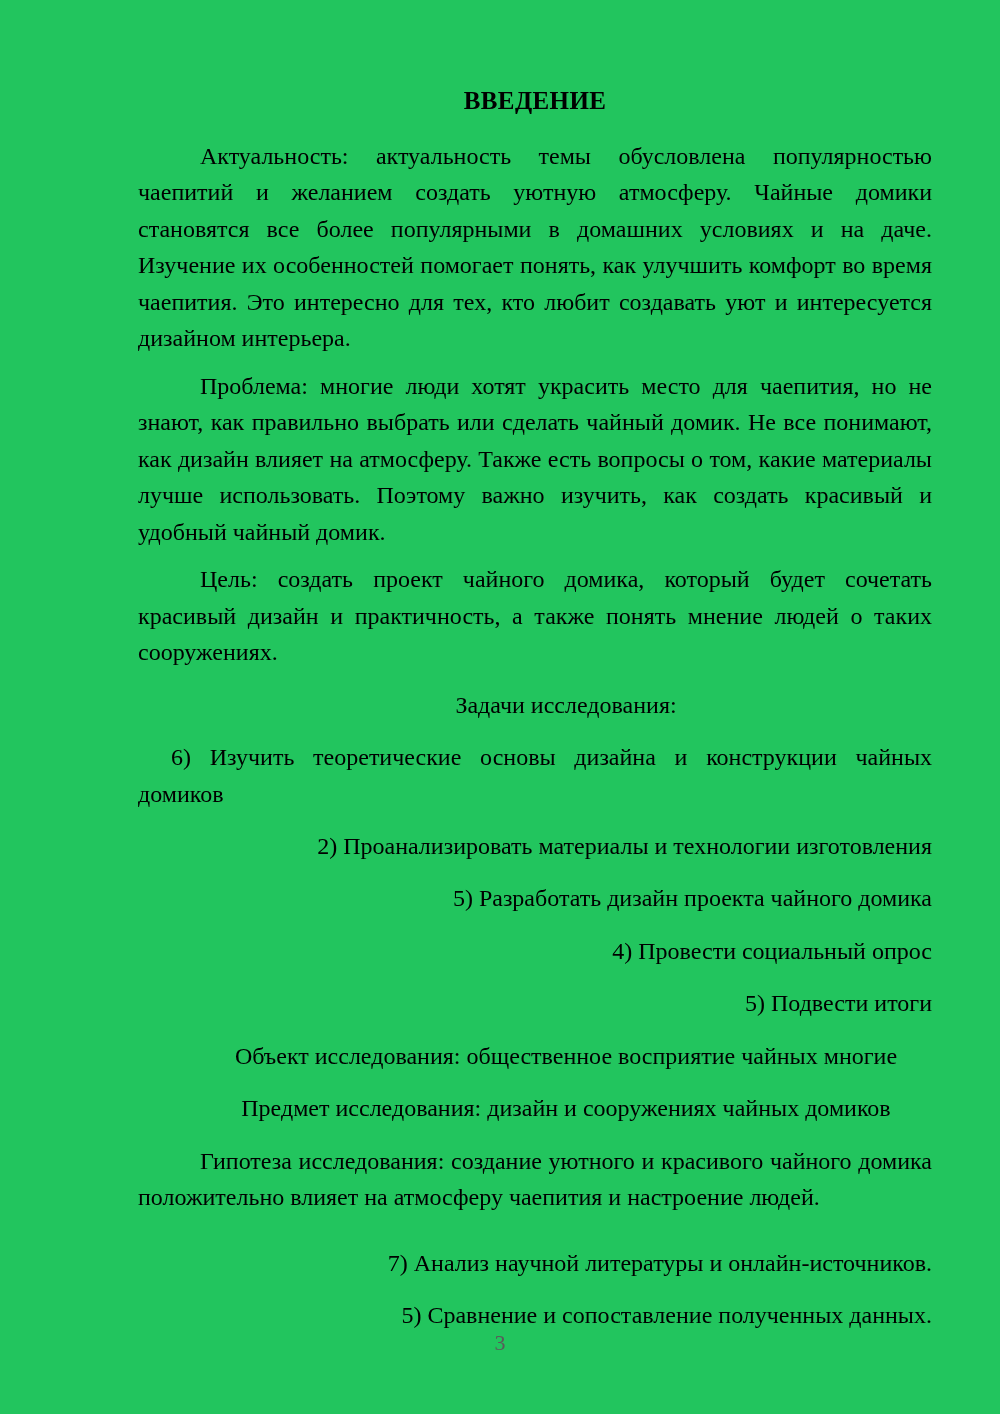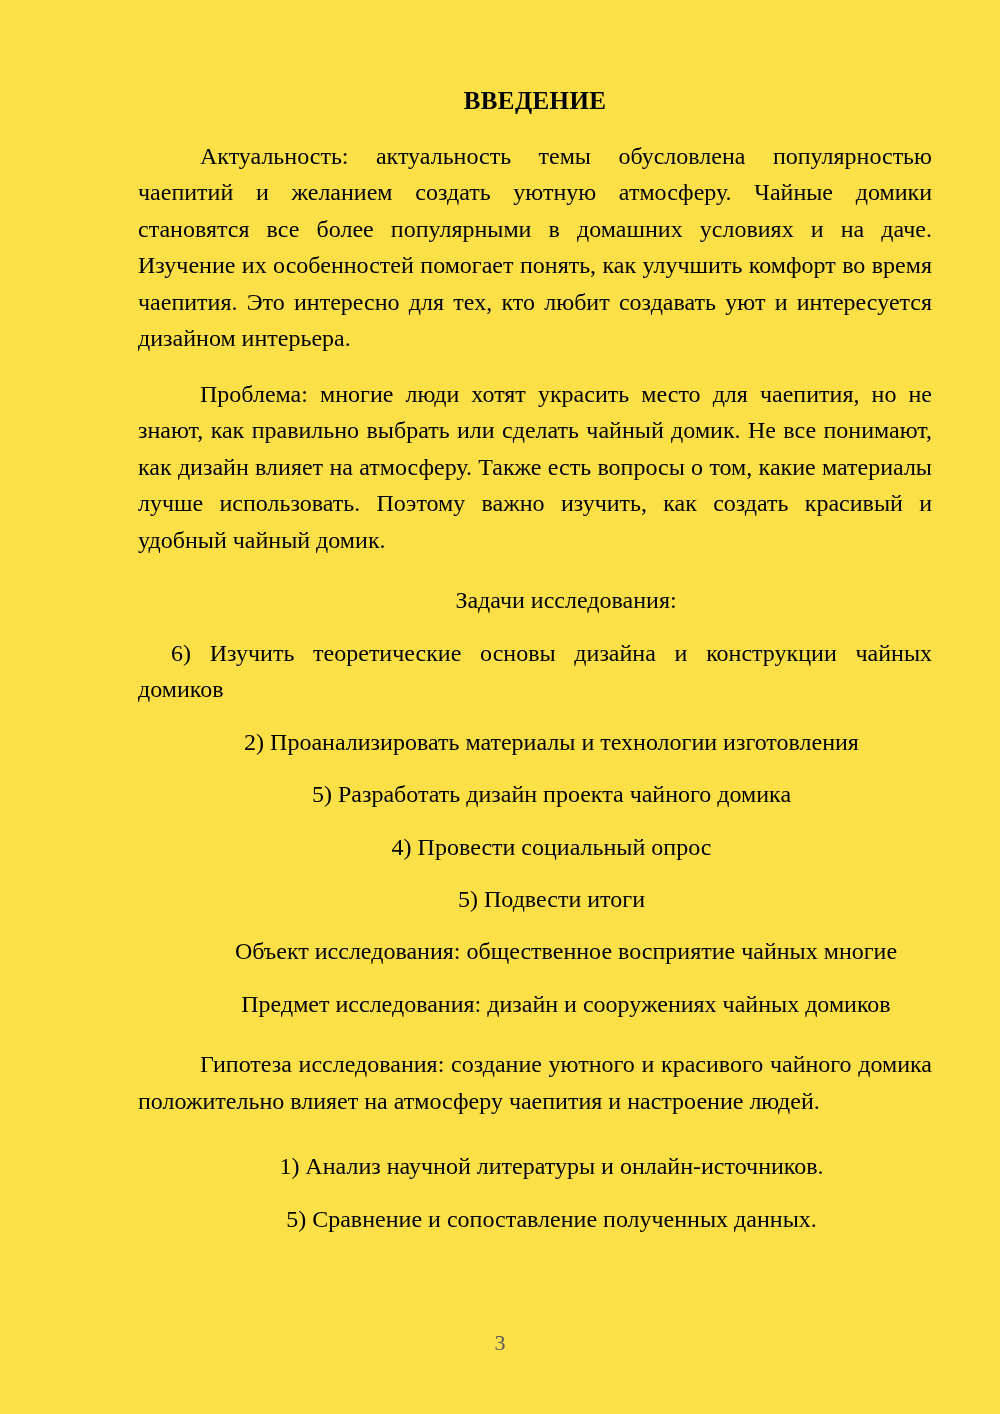--- a/index.html
+++ b/index.html
@@ -15,21 +15,21 @@
     position: relative;
     overflow: hidden;
   }
 
   .page {
     position: relative;
     width: 1000px;
     height: 1414px;
     box-sizing: border-box;
     padding: 0;
-    background: #fde047;
+    background: #22c55e;
   }
 
   .content {
     position: absolute;
     left: 138px;
     top: 86px;
     width: 794px;
   }
 
   .doc-title {
@@ -40,39 +40,39 @@
     margin: 0 0 22px 0;
     line-height: 1.2;
   }
 
   
   .para {
     font-size: 24px;
     line-height: 1.52;
     text-align: justify;
     text-justify: inter-word;
-    margin: 8px 0 3px 0;
+    margin: 0 0 3px 0;
     text-indent: 62px;
     hyphens: none;
   }
 
   
   .stmt {
     font-size: 24px;
     line-height: 1.52;
     text-align: center;
     margin: 0 0 3px 0;
     text-indent: 62px;
   }
 
   
   .numitem {
     font-size: 24px;
     line-height: 1.52;
-    text-align: center;
+    text-align: right;
     margin: 0 0 3px 0;
     text-indent: 33px;
   }
 
   
   .numitem-justify {
     font-size: 24px;
     line-height: 1.52;
     text-align: justify;
     text-justify: inter-word;
@@ -104,20 +104,21 @@
     <h1 class="doc-title">ВВЕДЕНИЕ</h1>
 
     <p class="para">Актуальность: актуальность темы обусловлена популярностью чаепитий и желанием создать уютную атмосферу. Чайные домики становятся все более популярными в домашних условиях и на даче. Изучение их особенностей помогает понять, как улучшить комфорт во время чаепития. Это интересно для тех, кто любит создавать уют и интересуется дизайном интерьера.</p>
 
     <div class="gap-sm"></div>
 
     <p class="para">Проблема: многие люди хотят украсить место для чаепития, но не знают, как правильно выбрать или сделать чайный домик. Не все понимают, как дизайн влияет на атмосферу. Также есть вопросы о том, какие материалы лучше использовать. Поэтому важно изучить, как создать красивый и удобный чайный домик.</p>
 
     <div class="gap-sm"></div>
 
+    <p class="para">Цель: создать проект чайного домика, который будет сочетать красивый дизайн и практичность, а также понять мнение людей о таких сооружениях.</p>
 
     <div class="gap-md"></div>
 
     <p class="stmt">Задачи исследования:</p>
 
     <div class="gap-md"></div>
 
     <p class="numitem-justify">6)  Изучить теоретические основы дизайна и конструкции чайных домиков</p>
 
     <div class="gap-md"></div>
@@ -146,21 +147,21 @@
 
     <div class="gap-md"></div>
 
     <p class="para">Гипотеза исследования: создание уютного и красивого чайного домика положительно влияет на атмосферу чаепития и настроение людей.</p>
 
     <div class="gap-md"></div>
 
 
     <div class="gap-md"></div>
 
-    <p class="numitem">1) Анализ научной литературы и онлайн-источников.</p>
+    <p class="numitem">7) Анализ научной литературы и онлайн-источников.</p>
 
     <div class="gap-md"></div>
 
     <p class="numitem">5) Сравнение и сопоставление полученных данных.</p>
 
   </div>
 
   <div class="page-number">3</div>
 
 </div>

